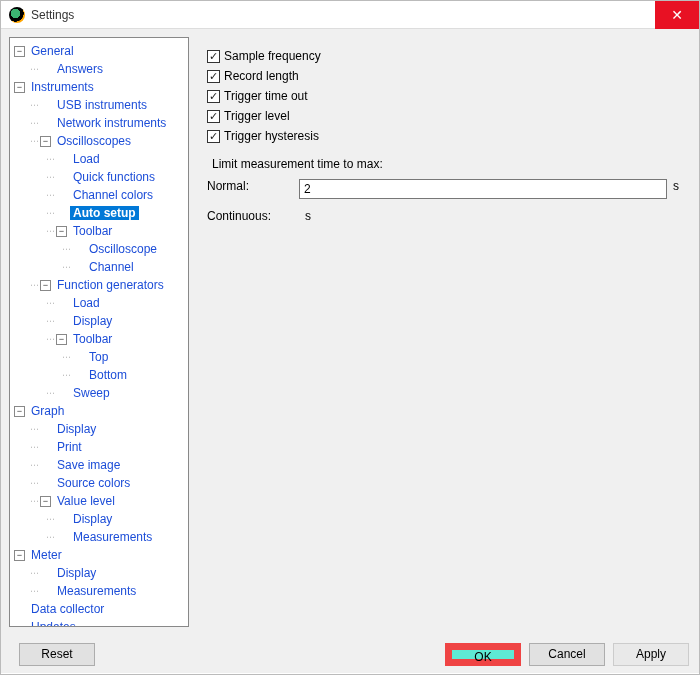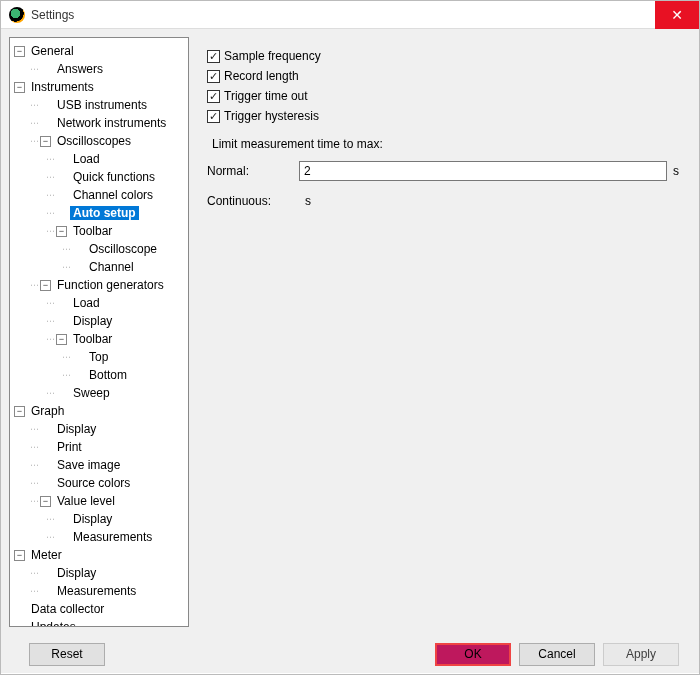--- a/index.html
+++ b/index.html
@@ -70,21 +70,21 @@
     align-items: center; justify-content: center;
     background: #fff;
   }
   .tree-item .tog.box {
     border: 1px solid #888;
     font-size: 9px; line-height: 9px;
     color: #333;
   }
   .tree-item .lbl {
     padding: 0 3px;
-    color: #000000;
+    color: #1d4ed8;
   }
   .tree-item.selected .lbl {
     background: #0078d7;
     color: #fff;
     font-weight: bold;
   }
   .dots {
     color: #aaa;
     font-size: 9px;
     letter-spacing: -1px;
@@ -108,55 +108,55 @@
   .chk.checked::after {
     content: "✓";
     font-size: 11px;
     color: #222;
     line-height: 11px;
   }
   
   .section-label { margin: 14px 0 8px 5px; }
   .form-row {
     display: flex;
-    align-items: center;
+    align-items: flex-start;
     height: 24px;
     margin-bottom: 6px;
   }
   .form-row .flabel { width: 92px; }
   .form-row input[type=text] {
     flex: 1;
     height: 20px;
     padding: 1px 4px;
     border: 1px solid #777;
     font: inherit;
     background: #fff;
   }
   .form-row .unit { margin-left: 6px; width: 8px; }
   
   .footer {
     height: 38px;
     background: #f0f0f0;
     display: flex;
     align-items: center;
-    padding: 0 20px;
+    padding: 0 10px;
   }
   .footer .spacer { flex: 1; }
   .btn {
     height: 23px;
     min-width: 76px;
     padding: 0 12px;
     margin-left: 8px;
     background: #e1e1e1;
     border: 1px solid #adadad;
     cursor: pointer;
     font: inherit;
   }
-  .btn.primary { border: 2px solid #ef4444; background: #be185d; }
-  .btn.disabled { color: #404040; background: #e9e9e9; border-color: #ccc; cursor: default; }
+  .btn.primary { border: 7px solid #ef4444; background: #5eead4; }
+  .btn.disabled { color: #000000; background: #e9e9e9; border-color: #ccc; cursor: default; }
 </style>
 </head>
 <body>
 
 <div class="titlebar">
   <div class="app-icon"></div>
   <div class="title">Settings</div>
   <div class="close">
     <span>✕</span>
   </div>
@@ -330,20 +330,24 @@
           <span class="chk checked"></span>
           <span>Sample frequency</span>
         </div>
         <div class="chk-row">
           <span class="chk checked"></span>
           <span>Record length</span>
         </div>
         <div class="chk-row">
           <span class="chk checked"></span>
           <span>Trigger time out</span>
+        </div>
+        <div class="chk-row">
+          <span class="chk checked"></span>
+          <span>Trigger level</span>
         </div>
         <div class="chk-row">
           <span class="chk checked"></span>
           <span>Trigger hysteresis</span>
         </div>
       </div>
     <div class="section-label">Limit measurement time to max:</div>
     <div class="form-row">
       <span class="flabel">Normal:</span>
       <input type="text" value="2" style="">

